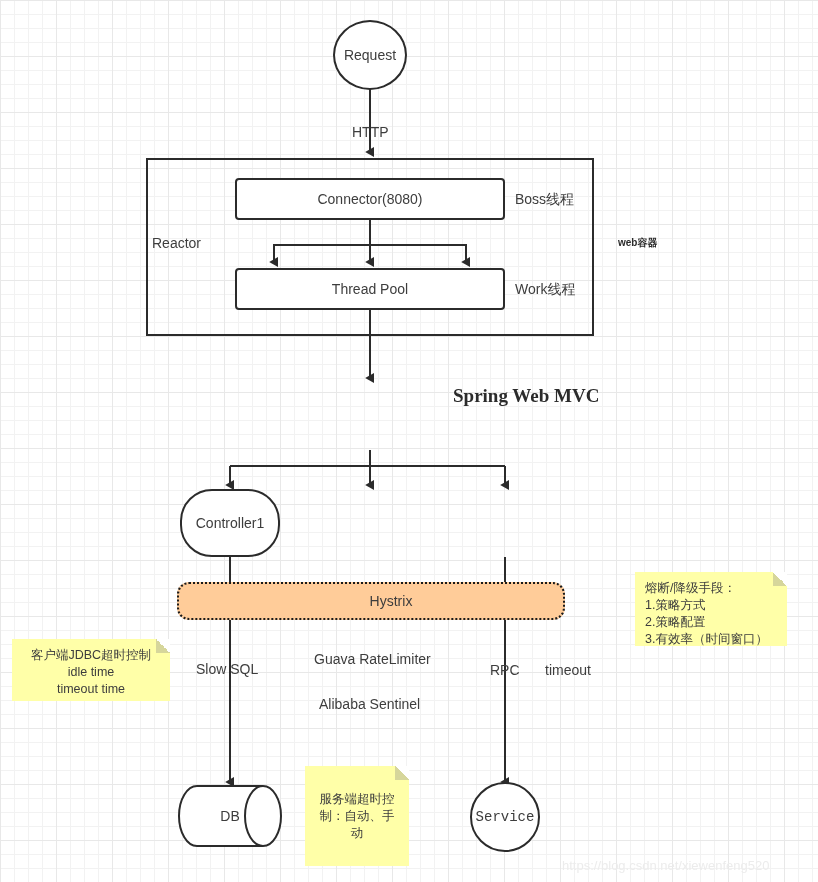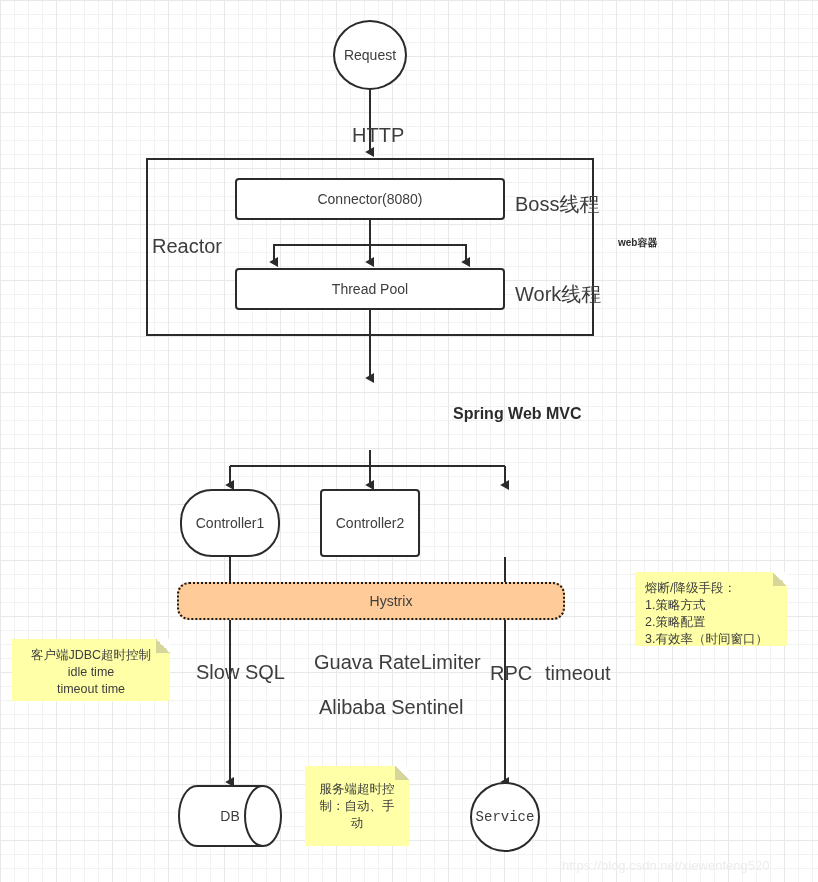--- a/index.html
+++ b/index.html
@@ -56,21 +56,21 @@
   }
   .hystrix {
     background: #ffcc99;
     border: 2px dotted #1a1a1a;
     border-radius: 12px;
     padding-left: 40px;
   }
   .label {
     position: absolute;
     color: #3d3d3d;
-    font-size: 20px;
+    font-size: 14px;
     white-space: nowrap;
     z-index: 3;
   }
   .label-bold {
     font-weight: bold;
     color: #2b2b2b;
     font-size: 10px;
   }
   .note {
     position: absolute;
@@ -157,27 +157,24 @@
   <div class="node box" style="left:235px; top:178px; width:270px; height:42px;">
     <span>Connector(8080)</span>
   </div>
   <div class="label" style="left:515px; top:191px;">Boss线程</div>
 
   <div class="node box" style="left:235px; top:268px; width:270px; height:42px;">
     <span>Thread Pool</span>
   </div>
   <div class="label" style="left:515px; top:281px;">Work线程</div>
 
-  <div class="label label-bold" style="left:453px; top:405px; font-size:16px;">Spring Web MVC</div>
+  <div class="label label-bold" style="left:453px; top:385px; font-size:19px;font-family:Liberation Serif, serif;">Spring Web MVC</div>
 
   <div class="node box" style="left:180px; top:489px; width:100px; height:68px;border-radius:32px;">
     <span>Controller1</span>
-  </div>
-  <div class="node box" style="left:320px; top:489px; width:100px; height:68px;">
-    <span>Controller2</span>
   </div>
 
   <div class="node hystrix" style="left:177px; top:582px; width:388px; height:38px;">
     <span>Hystrix</span>
   </div>
 
   <div class="label" style="left:196px; top:661px;">Slow SQL</div>
   <div class="label" style="left:314px; top:651px;">Guava RateLimiter</div>
   <div class="label" style="left:319px; top:696px;">Alibaba Sentinel</div>
   <div class="label" style="left:490px; top:662px;">RPC</div>
@@ -191,21 +188,21 @@
     <span>Service</span>
   </div>
 
   <div class="note note-center" style="left:12px; top:639px; width:158px; height:62px;">
     <span class="fold"></span>
     <div class="note-inner">客户端JDBC超时控制
 idle time
 timeout time</div>
   </div>
 
-  <div class="note note-center" style="left:305px; top:766px; width:104px; height:80px; display:flex; align-items:center;">
+  <div class="note note-center" style="left:305px; top:766px; width:104px; height:100px; display:flex; align-items:center;">
     <span class="fold"></span>
     <div class="note-inner">服务端超时控
 制：自动、手动</div>
   </div>
 
   <div class="note note-left" style="left:635px; top:572px; width:152px; height:74px;">
     <span class="fold"></span>
     <div class="note-inner">熔断/降级手段：
 1.策略方式
 2.策略配置

